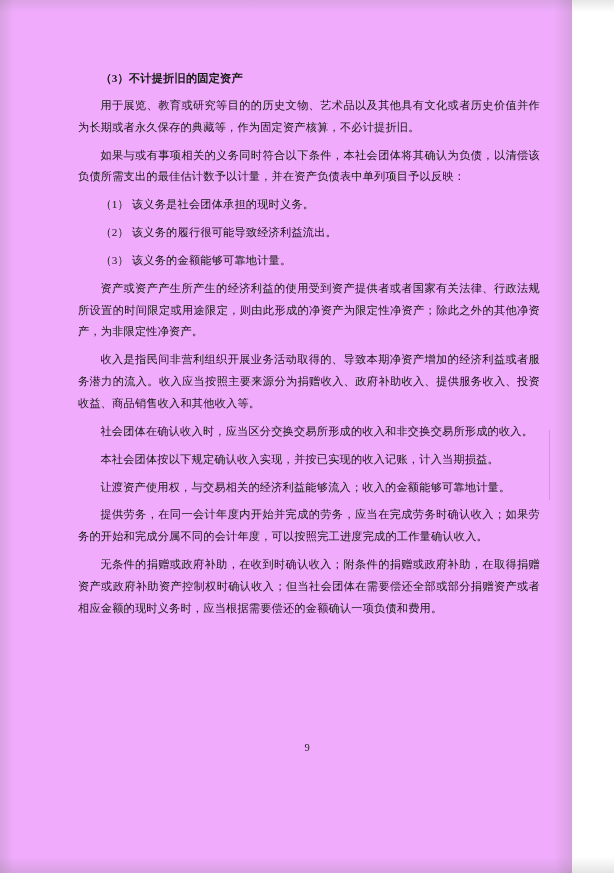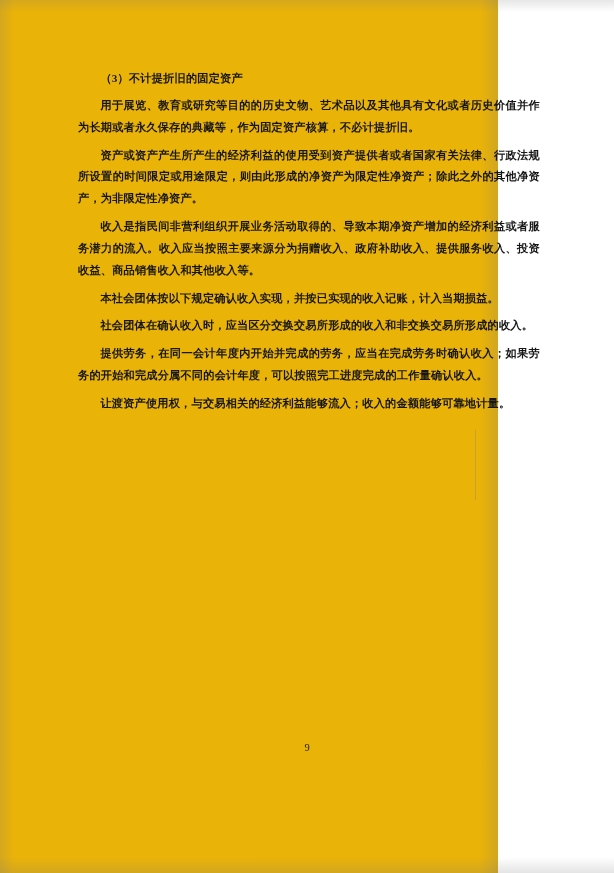--- a/index.html
+++ b/index.html
@@ -11,39 +11,38 @@
     height: 873px;
     background: #ffffff;
     font-family: "Liberation Serif", "DejaVu Serif", serif;
     color: #1a1a1a;
     overflow: hidden;
     position: relative;
   }
   .page {
     position: absolute;
     left: 0; top: 0;
-    width: 498px;
+    width: 572px;
     height: 873px;
-    background: #eab308;
+    background: #f0abfc;
     box-sizing: border-box;
   }
   .content {
     position: absolute;
     left: 78px;
     top: 58px;
     width: 462px;
   }
   p {
     margin: 0 0 6px 0;
     font-size: 11.2px;
     line-height: 1.95;
     text-align: justify;
     letter-spacing: 0.2px;
     color: #161616;
-    font-weight: bold;
   }
   p.indent {
     text-indent: 2em;
   }
   p.heading {
     text-indent: 2em;
     font-weight: bold;
     margin-top: 10px;
     margin-bottom: 5px;
   }
@@ -102,22 +101,27 @@
 <div class="page">
   <div class="edge-top"></div>
   <div class="edge-left"></div>
   <div class="edge-right"></div>
   <div class="edge-bottom"></div>
   <div class="fold"></div>
 
   <div class="content">
     <p class="heading">（3）不计提折旧的固定资产</p>
     <p class="indent">用于展览、教育或研究等目的的历史文物、艺术品以及其他具有文化或者历史价值并作为长期或者永久保存的典藏等，作为固定资产核算，不必计提折旧。</p>
+    <p class="indent">如果与或有事项相关的义务同时符合以下条件，本社会团体将其确认为负债，以清偿该负债所需支出的最佳估计数予以计量，并在资产负债表中单列项目予以反映：</p>
+    <p class="indent">（1） 该义务是社会团体承担的现时义务。</p>
+    <p class="indent">（2） 该义务的履行很可能导致经济利益流出。</p>
+    <p class="indent">（3） 该义务的金额能够可靠地计量。</p>
     <p class="indent">资产或资产产生所产生的经济利益的使用受到资产提供者或者国家有关法律、行政法规所设置的时间限定或用途限定，则由此形成的净资产为限定性净资产；除此之外的其他净资产，为非限定性净资产。</p>
     <p class="indent">收入是指民间非营利组织开展业务活动取得的、导致本期净资产增加的经济利益或者服务潜力的流入。收入应当按照主要来源分为捐赠收入、政府补助收入、提供服务收入、投资收益、商品销售收入和其他收入等。</p>
+    <p class="indent">社会团体在确认收入时，应当区分交换交易所形成的收入和非交换交易所形成的收入。</p>
     <p class="indent">本社会团体按以下规定确认收入实现，并按已实现的收入记账，计入当期损益。</p>
-    <p class="indent">社会团体在确认收入时，应当区分交换交易所形成的收入和非交换交易所形成的收入。</p>
+    <p class="indent">让渡资产使用权，与交易相关的经济利益能够流入；收入的金额能够可靠地计量。</p>
     <p class="indent">提供劳务，在同一会计年度内开始并完成的劳务，应当在完成劳务时确认收入；如果劳务的开始和完成分属不同的会计年度，可以按照完工进度完成的工作量确认收入。</p>
-    <p class="indent">让渡资产使用权，与交易相关的经济利益能够流入；收入的金额能够可靠地计量。</p>
+    <p class="indent">无条件的捐赠或政府补助，在收到时确认收入；附条件的捐赠或政府补助，在取得捐赠资产或政府补助资产控制权时确认收入；但当社会团体在需要偿还全部或部分捐赠资产或者相应金额的现时义务时，应当根据需要偿还的金额确认一项负债和费用。</p>
   </div>
 
   <div class="pagenum">9</div>
 </div>
 
 </body></html>

